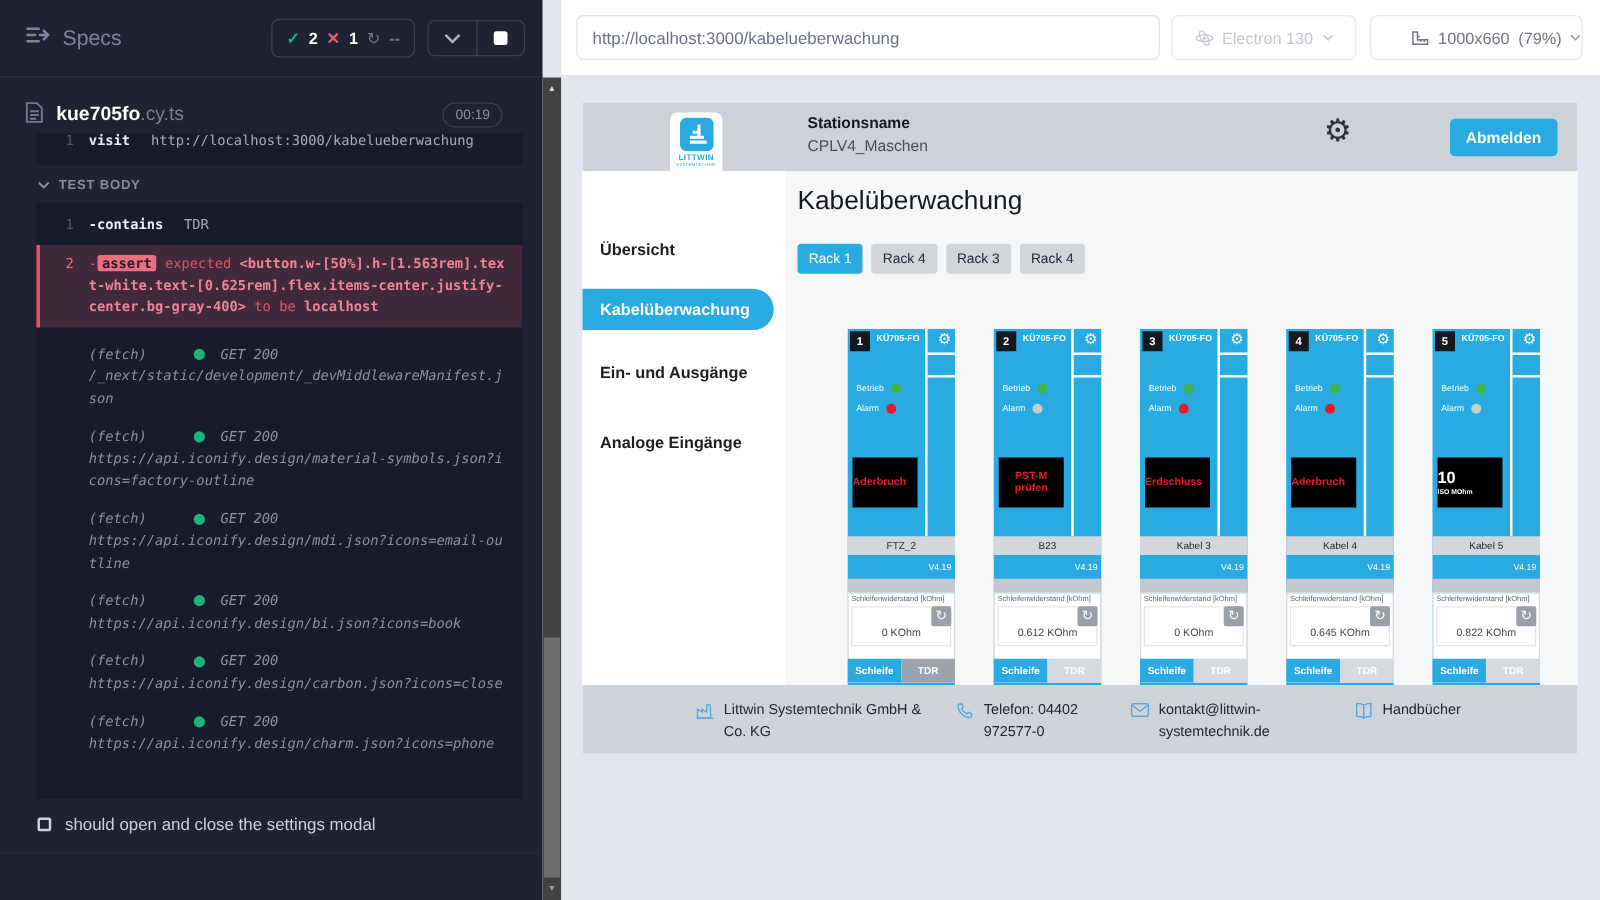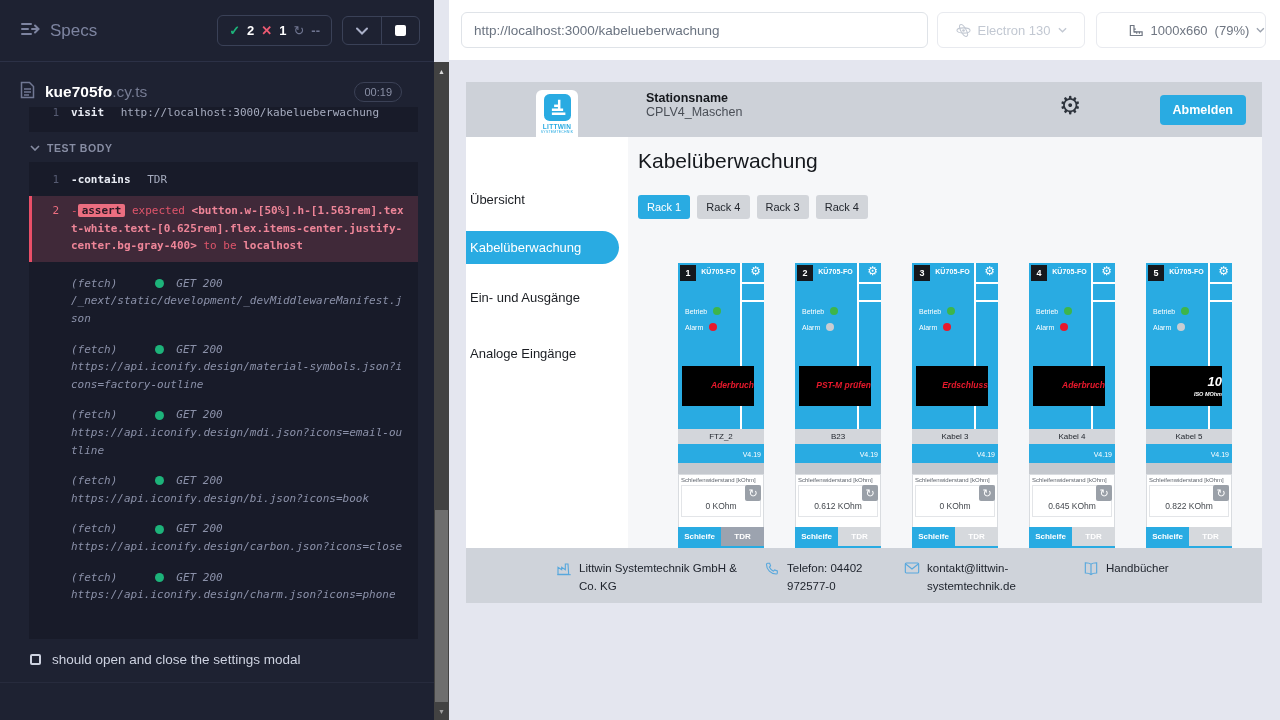--- a/index.html
+++ b/index.html
@@ -94,29 +94,29 @@
 
   .app { position:absolute; left:17px; top:22px; width:796px; height:521px; background:#fff; }
 
   .app-header { position:absolute; left:0; top:0; width:100%; height:55px; background:#cdd1d8; }
   .logo-box { position:absolute; left:70px; top:8px; width:42px; height:64px; background:#fff;
               border-radius:6px; z-index:3; display:flex; flex-direction:column; align-items:center; padding-top:4px; }
   .logo-brand { color:#29abe2; font-size:6.5px; font-weight:bold; margin-top:2px; letter-spacing:.3px; }
   .logo-sub { color:#29abe2; font-size:3.5px; letter-spacing:.2px; }
   .station { position:absolute; left:180px; top:9px; }
   .station-label { font-size:12.5px; font-weight:bold; color:#15181d; }
-  .station-value { font-size:12.5px; color:#4a4f57; }
+  .station-value { font-size:12.5px; color:#4a4f57; margin-top:5px; }
   .hdr-gear { position:absolute; left:593px; top:11px; font-size:25px; color:#2d333c; cursor:pointer;
               line-height:1; background:none; border:none; }
   .logout-btn { position:absolute; right:16px; top:13px; height:30px; padding:8px 13px; background:#29abe2;
                 color:#fff; font-size:12.5px; font-weight:bold; border:none; border-radius:4px; cursor:pointer; }
 
   .app-side { position:absolute; left:0; top:55px; bottom:55px; width:162px; background:#fff; }
   .side-item { position:absolute; left:0; width:153px; height:33px; display:flex; align-items:center;
-               padding-left:4px; font-size:13px; font-weight:normal; color:#1b1e23; cursor:pointer; }
+               padding-left:14px; font-size:13px; font-weight:bold; color:#1b1e23; cursor:pointer; }
   .side-item:nth-of-type(1){ top:46px; }
   .side-item:nth-of-type(2){ top:94px; }
   .side-item:nth-of-type(3){ top:144px; }
   .side-item:nth-of-type(4){ top:200px; }
   .side-item.active { background:#29abe2; color:#fff; border-radius:0 17px 17px 0; }
 
   .app-content { position:absolute; left:162px; top:55px; right:0; bottom:55px; background:#f6f7f9; }
   .page-title { position:absolute; left:10px; top:12px; font-size:21px; color:#15181d; }
   .tabs { position:absolute; left:10px; top:58px; display:flex; gap:7px; }
   .tab { height:24px; padding:0 9px; display:flex; align-items:center; font-size:11px;
@@ -134,22 +134,22 @@
   .card-model { position:absolute; left:19px; top:5px; width:43px; text-align:center; color:#fff;
                 font-size:7px; font-weight:bold; letter-spacing:.1px; }
   .card-gear { position:absolute; right:3px; top:2px; color:#fff; font-size:12px; line-height:1;
                background:none; border:none; cursor:pointer; }
   .led-row { position:absolute; left:7px; display:flex; align-items:center; gap:6px; color:#fff; font-size:7px; }
   .led-row.r1 { top:44px; } .led-row.r2 { top:60px; }
   .led { width:8px; height:8px; border-radius:50%; }
   .led-ok { background:#3db54a; }
   .led-alarm { background:#c9cdd2; }
   .led-alarm.on { background:#e8192c; }
-  .display { position:absolute; left:4px; top:103px; width:72px; height:40px; background:#000;
-             display:flex; flex-direction:column; align-items:flex-end; justify-content:center; gap:1px;font-style:italic; }
+  .display { position:absolute; left:4px; top:103px; width:52px; height:40px; background:#000;
+             display:flex; flex-direction:column; align-items:flex-start; justify-content:center; gap:1px; }
   .disp-main { color:#e8192c; font-weight:bold; font-size:8.5px; text-align:center; line-height:1.15; }
   .display.value-disp .disp-main { color:#fff; font-size:13px; }
   .disp-sub { color:#fff; font-size:5.5px; font-weight:bold; }
   .label-bar { position:absolute; left:0; top:166px; width:100%; height:15px; background:#d3d6db;
                font-size:8px; color:#23272e; display:flex; align-items:center; justify-content:center; }
   .ver { position:absolute; right:3px; top:188px; color:#fff; font-size:7px; }
   .card-sep { position:absolute; left:0; top:200px; width:100%; height:11px; background:#c4c8ce; }
   .meas { position:absolute; left:0; top:211px; width:100%; height:72px; background:#fff;
           border:1px solid #d9dce0; }
   .meas-label { font-size:6px; color:#5f656d; padding:2px 0 0 2px; white-space:nowrap; overflow:hidden; }

